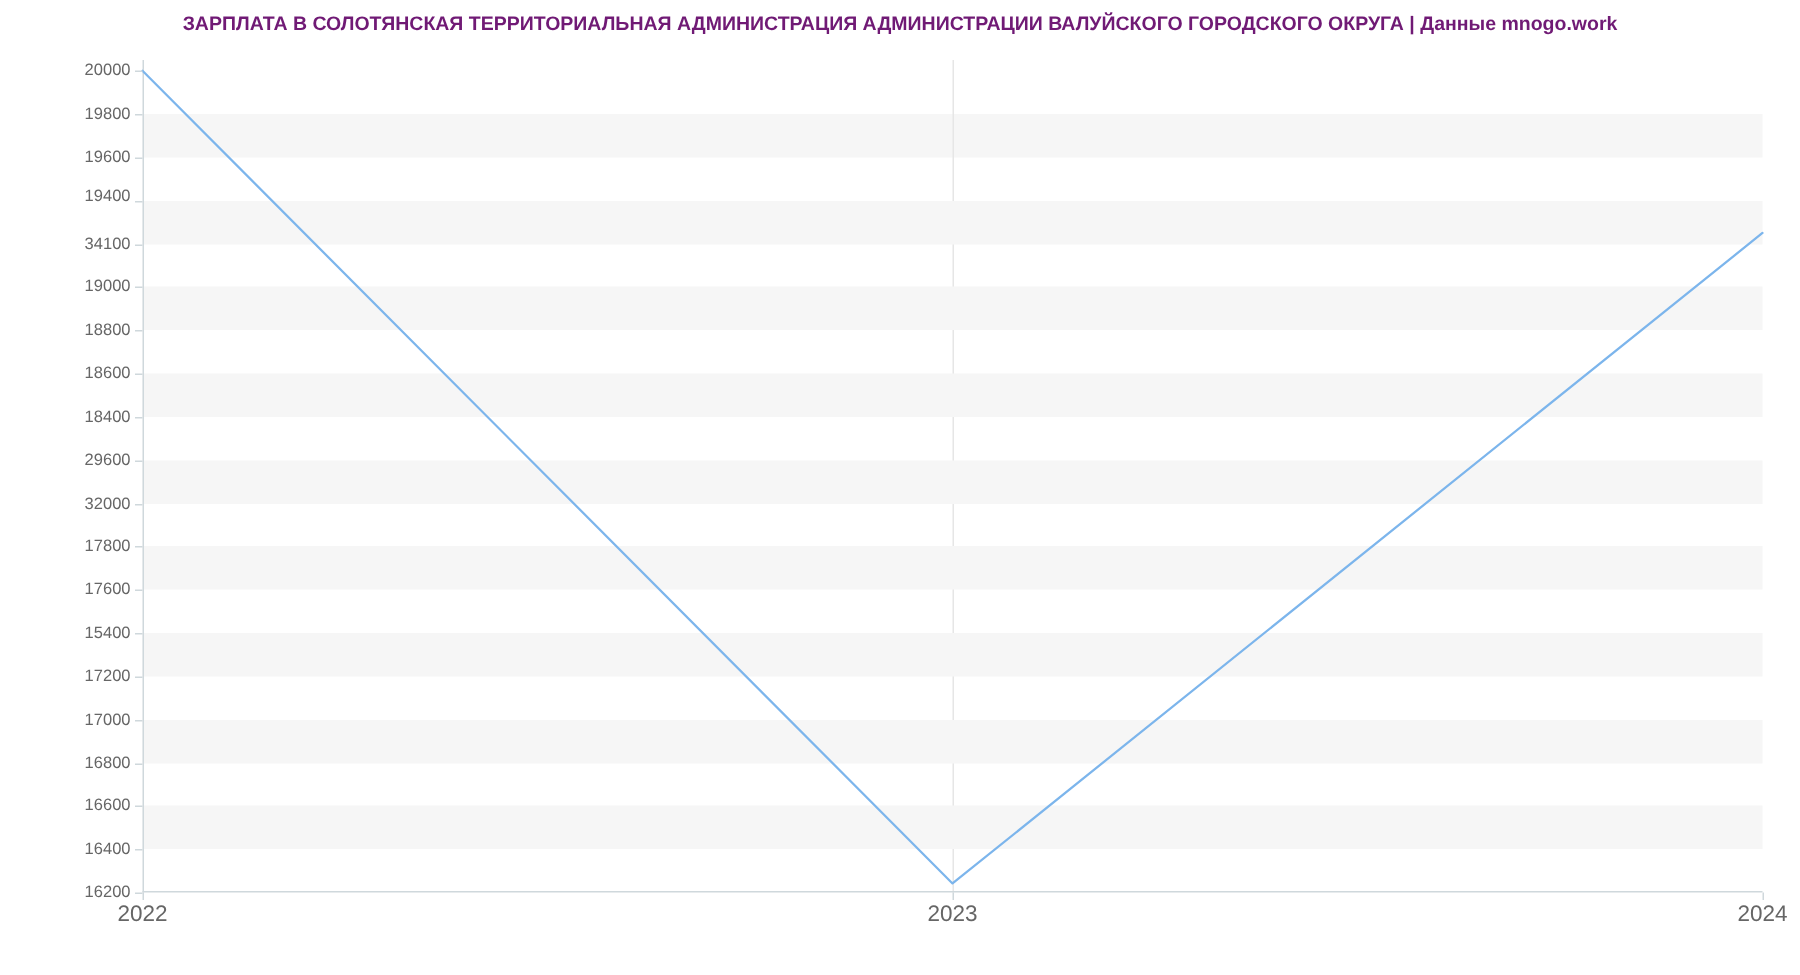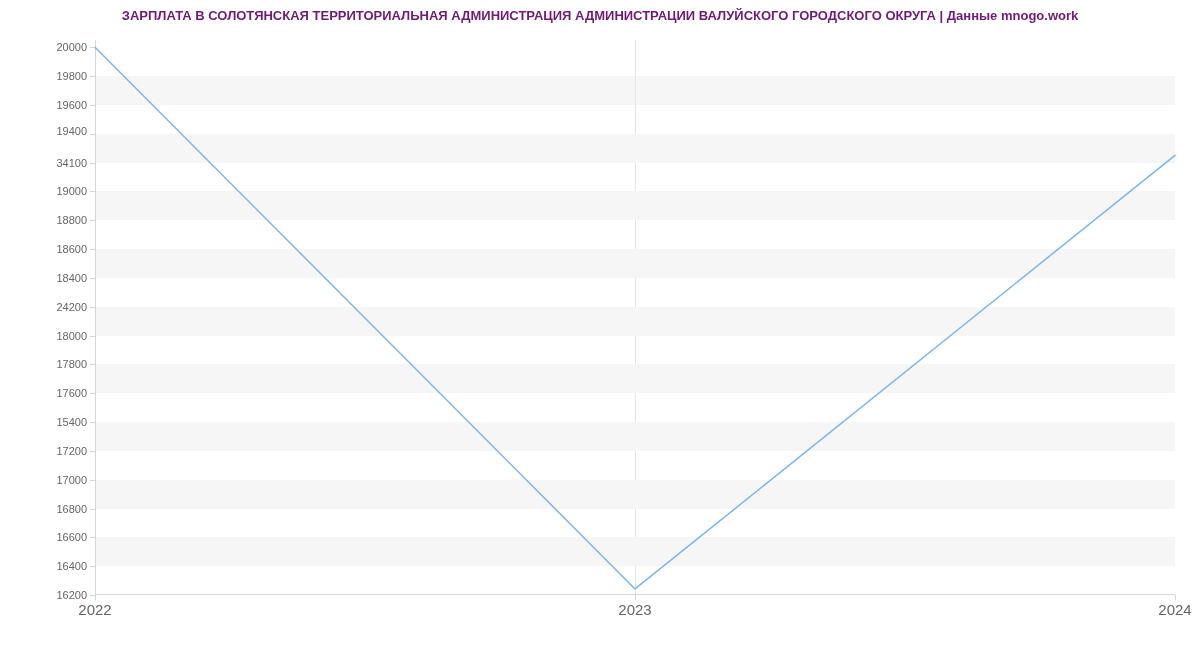--- a/index.html
+++ b/index.html
@@ -132,23 +132,23 @@
       <div class="ylabel" style="top: 439.675px;">17000</div>
       <div class="tick-y" style="top: 439.675px;"></div>
       <div class="ylabel" style="top: 410.844px; text-align: right;">17200</div>
       <div class="tick-y" style="top: 410.844px;"></div>
       <div class="ylabel" style="top: 382.013px;">15400</div>
       <div class="tick-y" style="top: 382.013px;"></div>
       <div class="ylabel" style="top: 353.182px;">17600</div>
       <div class="tick-y" style="top: 353.182px;"></div>
       <div class="ylabel" style="top: 324.351px;">17800</div>
       <div class="tick-y" style="top: 324.351px;"></div>
-      <div class="ylabel" style="top: 295.519px;">18000</div>
+      <div class="ylabel" style="top: 295.519px;">32000</div>
       <div class="tick-y" style="top: 295.519px;"></div>
-      <div class="ylabel" style="top: 266.688px;">24200</div>
+      <div class="ylabel" style="top: 266.688px;">29600</div>
       <div class="tick-y" style="top: 266.688px;"></div>
       <div class="ylabel" style="top: 237.857px;">18400</div>
       <div class="tick-y" style="top: 237.857px;"></div>
       <div class="ylabel" style="top: 209.026px;">18600</div>
       <div class="tick-y" style="top: 209.026px;"></div>
       <div class="ylabel" style="top: 180.195px;">18800</div>
       <div class="tick-y" style="top: 180.195px;"></div>
       <div class="ylabel" style="top: 151.364px;">19000</div>
       <div class="tick-y" style="top: 151.364px;"></div>
       <div class="ylabel" style="top: 122.532px;">34100</div>

